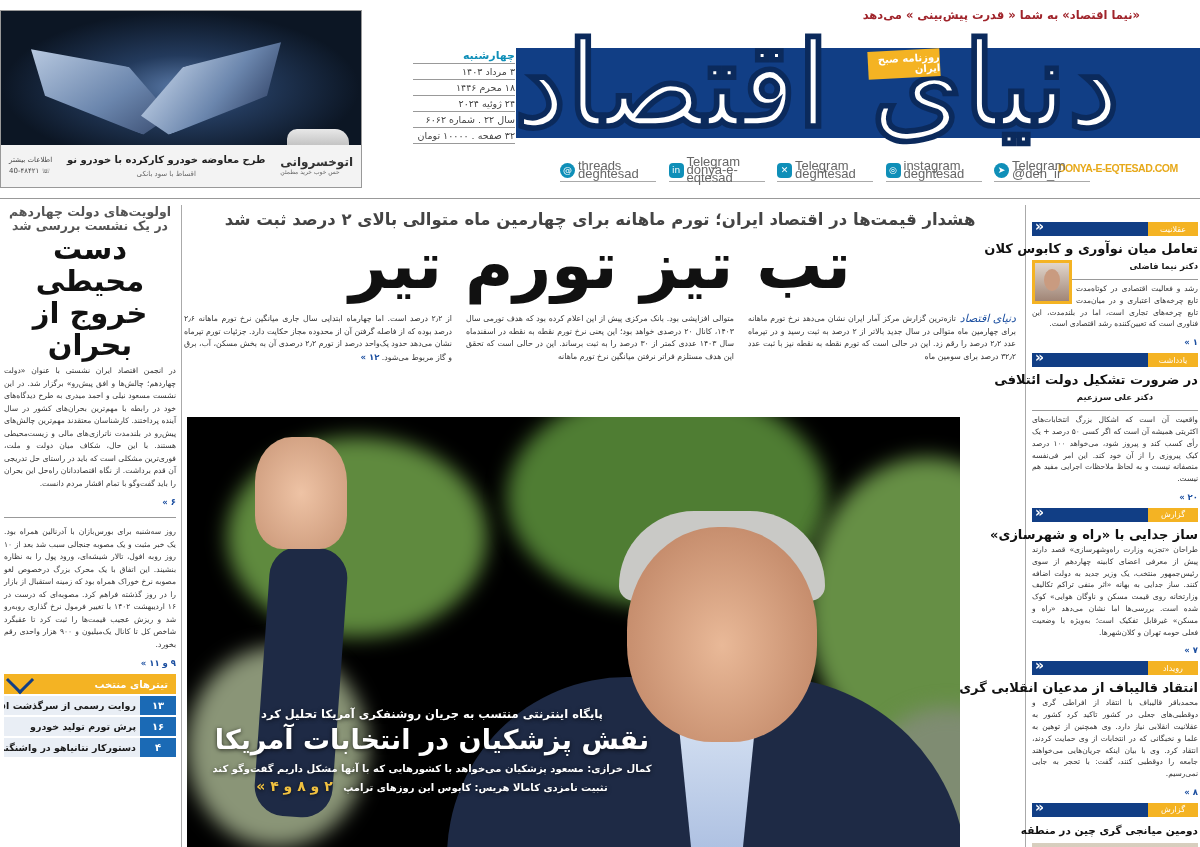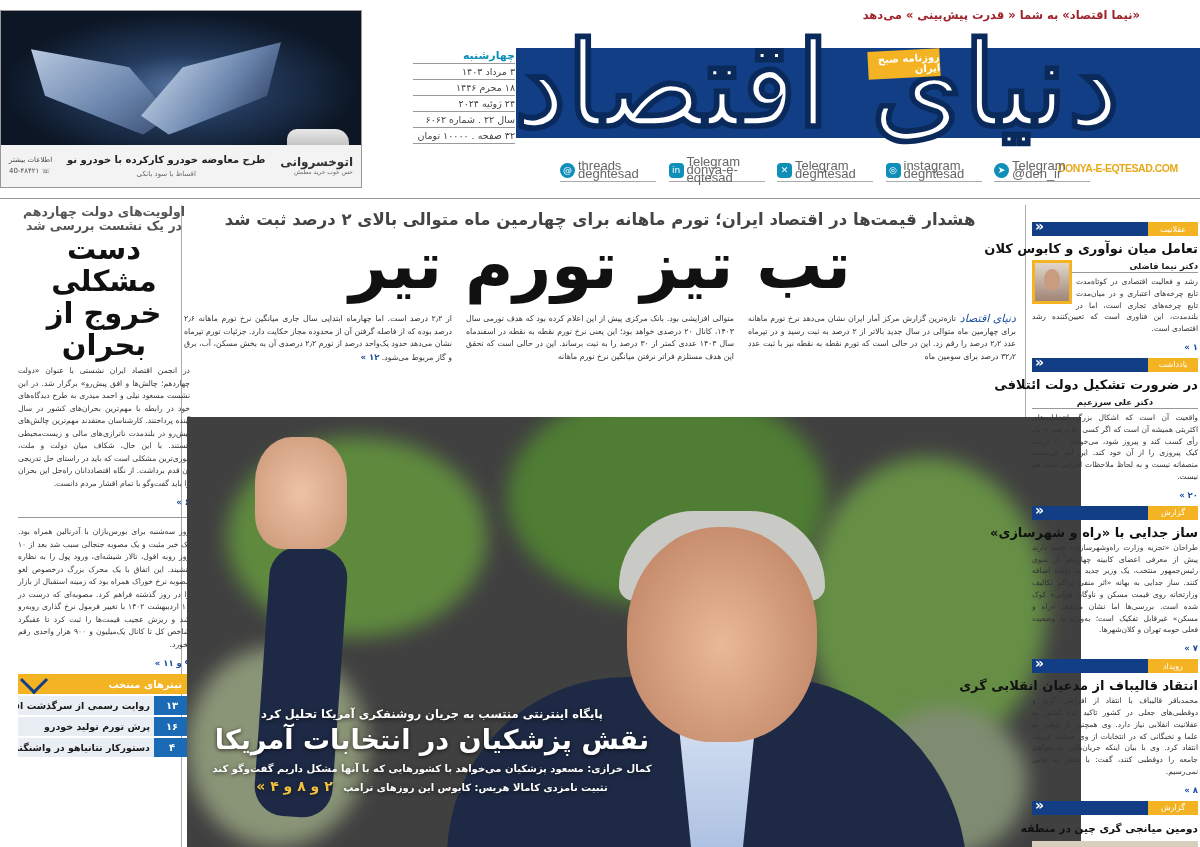--- a/index.html
+++ b/index.html
@@ -8,21 +8,21 @@
 .abs{position:absolute}
 
 
 .ad{left:0;top:10px;width:362px;height:178px;border:1px solid #999;background:#0d1826;overflow:hidden;direction:rtl}
 .ad-photo{position:absolute;left:0;top:0;width:100%;height:140px;background:radial-gradient(ellipse at 50% 55%,#5a7aa8 0%,#233a5c 30%,#0c1624 70%)}
 .hand{position:absolute;top:40px;width:140px;height:70px;background:linear-gradient(135deg,#c7d6ea,#6b86ad 60%,#34466a);}
 .hand.l{left:30px;transform:skewY(18deg);clip-path:polygon(0 30%,70% 10%,100% 60%,80% 100%,10% 90%)}
 .hand.r{right:80px;transform:skewY(-18deg);clip-path:polygon(100% 20%,30% 10%,0 60%,20% 100%,90% 90%)}
 .car{position:absolute;right:12px;top:118px;width:62px;height:28px;background:linear-gradient(#e8e8e8,#a9a9a9);border-radius:10px 14px 4px 4px}
 .ad-strip{position:absolute;left:0;bottom:0;width:100%;height:42px;background:#f3f3f3;display:flex;align-items:center;justify-content:space-between;padding:0 8px;font-size:9px;color:#222}
-.ad-brand{font-size:12px;font-weight:bold;color:#333;text-align:right;line-height:1.1}
+.ad-brand{font-size:12px;font-weight:bold;color:#333;text-align:left;line-height:1.1}
 .ad-brand small{display:block;font-size:6px;font-weight:normal;color:#666}
 .ad-mid{text-align:center;line-height:1.5}
 .ad-mid b{font-size:10px}
 .ad-mid span{font-size:7px;color:#666}
 .ad-info{font-size:7px;color:#444;text-align:left;line-height:1.6}
 
 .date-box{left:413px;top:48px;width:102px;font-size:9.5px;color:#444;text-align:right}
 .date-box div{border-bottom:1px solid #999;padding:1px 0;line-height:13px}
 .date-box .dow{color:#0f8fb8;font-weight:bold;font-size:11px}
 
@@ -33,62 +33,62 @@
 .site{left:1058px;top:162px;font-family:"Liberation Sans",sans-serif;font-size:10.5px;font-weight:bold;color:#e7a91a;letter-spacing:-0.5px;direction:ltr}
 .socials{left:560px;top:160px;width:530px;height:22px;display:flex;flex-direction:row-reverse;justify-content:space-between;direction:ltr}
 .soc{display:flex;align-items:center;gap:3px;width:96px;border-bottom:1px solid #aaa;padding-bottom:1px}
 .soc-ic{width:15px;height:15px;border-radius:4px;background:#0f8fb8;color:#fff;font-size:9px;display:flex;align-items:center;justify-content:center;font-family:"DejaVu Sans",sans-serif;flex:none}
 .soc-ic.round{border-radius:50%}
 .soc-txt{font-family:Liberation Sans, sans-serif;font-size:13px;color:#666;line-height:8px}
 
 .rule-top{left:0;top:198px;width:1200px;height:1px;background:#999}
 
 
-.lcol{left:16px;top:205px;width:178px;height:642px;text-align:right;padding:0 4px 0 2px}
+.lcol{left:2px;top:205px;width:178px;height:642px;text-align:right;padding:0 4px 0 2px}
 .vsep{top:205px;width:1px;height:642px;background:#aaa}
 .kicker-l{font-size:12.5px;color:#555;font-weight:bold;text-align:center;line-height:14px}
 .head-l{font-size:29px;font-weight:bold;text-align:center;line-height:32px;color:#111;letter-spacing:-1px}
 .body-s{font-size:7.6px;line-height:12.5px;color:#333;text-align:justify}
 .ref{color:#1c4fa0;font-weight:bold;font-size:8.5px}
 .hr{height:1px;background:#999;margin:8px 0}
 .pick-head{position:relative;height:20px;background:#f4b323;color:#fff;font-size:10px;font-weight:bold;display:flex;align-items:center;padding-right:8px;margin-top:4px}
 .pick-head .chev{position:absolute;left:6px;top:-4px;width:20px;height:20px;border-left:3px solid #113e85;border-bottom:3px solid #113e85;transform:rotate(-45deg)}
 .pick{display:flex;align-items:center;height:19px;margin-top:2px;background:#e9eef5}
 .pick-num{background:#1b6ab5;color:#fff;font-size:10px;font-weight:bold;width:36px;height:100%;display:flex;align-items:center;justify-content:center;flex:none}
 .pick-txt{font-size:9.5px;font-weight:bold;padding-right:4px;white-space:nowrap;overflow:hidden}
 
 
 .ccol{left:184px;top:210px;width:832px}
 .kicker-c{font-size:16.5px;color:#444;font-weight:bold;text-align:center}
 .head-c{font-size:66px;font-weight:bold;text-align:center;line-height:78px;color:#111;letter-spacing:-2px;margin-top:-2px}
 .cols{display:flex;flex-direction:row;gap:14px;margin-top:8px}
 .cols .body-s{flex:1;font-size:7.8px;line-height:12.5px}
 .sig{font-family:"DejaVu Serif",serif;font-style:italic;color:#1c4fa0;font-size:11px;float:right;margin-left:4px}
-.photo{left:187px;top:417px;width:894px;height:430px;overflow:hidden;background:#404040}
+.photo{left:187px;top:417px;width:773px;height:430px;overflow:hidden;background:#000000}
 .leaf{position:absolute;border-radius:50%;filter:blur(10px)}
 .person-body{position:absolute;left:260px;top:260px;width:520px;height:260px;background:#1e2a45;border-radius:180px 200px 0 0}
 .shirt{position:absolute;left:470px;top:270px;width:120px;height:180px;background:linear-gradient(#dde7f5,#a9bde0);clip-path:polygon(15% 0,85% 0,70% 100%,30% 100%)}
 .face{position:absolute;left:440px;top:110px;width:190px;height:215px;background:radial-gradient(ellipse at 50% 55%,#e9b998,#c58c6c 75%);border-radius:48% 48% 45% 45%}
 .hair{position:absolute;left:432px;top:94px;width:206px;height:90px;background:#c9c9c6;border-radius:100px 100px 20px 20px}
 .arm{position:absolute;left:75px;top:130px;width:78px;height:270px;background:#1e2a45;transform:rotate(4deg);border-radius:30px}
 .fist{position:absolute;left:68px;top:20px;width:92px;height:112px;background:radial-gradient(ellipse,#eec3a5,#c99677);border-radius:40% 40% 30% 30%}
 .overlay{position:absolute;left:0;top:290px;width:490px;text-align:center;color:#fff;text-shadow:0 1px 4px rgba(0,0,0,.7)}
 .ov-k{font-size:11.5px;font-weight:bold}
 .ov-h{font-size:27px;font-weight:bold;line-height:38px}
 .ov-l{font-size:10px;font-weight:bold;margin-top:4px}
 .ov-ref{color:#f0c040;font-size:14px;font-weight:bold}
 
 
 .rcol{left:1032px;top:218px;width:166px}
 .sec-bar{display:flex;height:14px;margin:4px 0 4px}
 .sec-label{width:50px;background:#f4b323;color:#fff;font-size:8px;display:flex;align-items:center;justify-content:center;flex:none}
 .sec-fill{flex:1;background:#113e85;position:relative}
 .sec-fill:after{content:"«";position:absolute;left:3px;top:-4px;color:#fff;font-size:14px;font-weight:bold}
 .head-r{font-size:13px;font-weight:bold;text-align:center;line-height:18px;color:#111;white-space:nowrap}
-.author{font-size:8.5px;font-weight:bold;text-align:right;border-bottom:1px solid #999;padding-bottom:1px;margin:3px 0}
+.author{font-size:8.5px;font-weight:bold;text-align:right;border-bottom:1px solid #999;padding-bottom:8px;margin:3px 0}
 .author.c{text-align:center}
 .portrait{float:left;width:40px;height:44px;border:3px solid #f4b323;background:linear-gradient(#e1d6cc,#a08576);margin:2px 4px 2px 0;position:relative}
 .portrait:after{content:"";position:absolute;left:9px;top:6px;width:16px;height:22px;border-radius:50%;background:#c99b80}
 .r-body{font-size:7.5px;line-height:11.8px;color:#333;text-align:justify}
 .china{height:60px;background:linear-gradient(#d8cfbf 0,#cfc6b4 55%,#6c2a2a 56%,#3b3d55 80%,#b8b0a2 100%);margin-top:4px}
 </style>
 </head>
 <body>
 
 <div class="abs ad">
@@ -151,21 +151,21 @@
   </div>
 </div>
 
 <div class="abs rule-top"></div>
 <div class="abs vsep" style="left:181px"></div>
 <div class="abs vsep" style="left:1025px"></div>
 
 <div class="abs lcol">
   <article>
     <div class="kicker-l">اولویت‌های دولت چهاردهم در یک نشست بررسی شد</div>
-    <h2 class="head-l">دست مشکلی خروج از بحران</h2>
+    <h2 class="head-l">دست محیطی خروج از بحران</h2>
     <p class="body-s" style="margin-top:4px">در انجمن اقتصاد ایران نشستی با عنوان «دولت چهاردهم؛ چالش‌ها و افق پیش‌رو» برگزار شد. در این نشست مسعود نیلی و احمد میدری به طرح دیدگاه‌های خود در رابطه با مهم‌ترین بحران‌های کشور در سال آینده پرداختند. کارشناسان معتقدند مهم‌ترین چالش‌های پیش‌رو در بلندمدت ناترازی‌های مالی و زیست‌محیطی هستند. با این حال، شکاف میان دولت و ملت، فوری‌ترین مشکلی است که باید در راستای حل تدریجی آن قدم برداشت. از نگاه اقتصاددانان راه‌حل این بحران را باید گفت‌وگو با تمام اقشار مردم دانست.</p>
     <span class="ref">۶ »</span>
   </article>
   <div class="hr"></div>
   <article>
     <p class="body-s" style="margin-top:4px">روز سه‌شنبه برای بورس‌بازان با آدرنالین همراه بود. یک خبر مثبت و یک مصوبه جنجالی سبب شد بعد از ۱۰ روز روبه افول، تالار شیشه‌ای، ورود پول را به نظاره بنشیند. این اتفاق با یک محرک بزرگ درخصوص لغو مصوبه نرخ خوراک همراه بود که زمینه استقبال از بازار را در روز گذشته فراهم کرد. مصوبه‌ای که درست در ۱۶ اردیبهشت ۱۴۰۲ با تغییر فرمول نرخ گذاری روبه‌رو شد و ریزش عجیب قیمت‌ها را ثبت کرد تا عقبگرد شاخص کل تا کانال یک‌میلیون و ۹۰۰ هزار واحدی رقم بخورد.</p>
     <span class="ref">۹ و ۱۱ »</span>
   </article>
   <div class="pick-head">
     <span>تیترهای منتخب</span>

